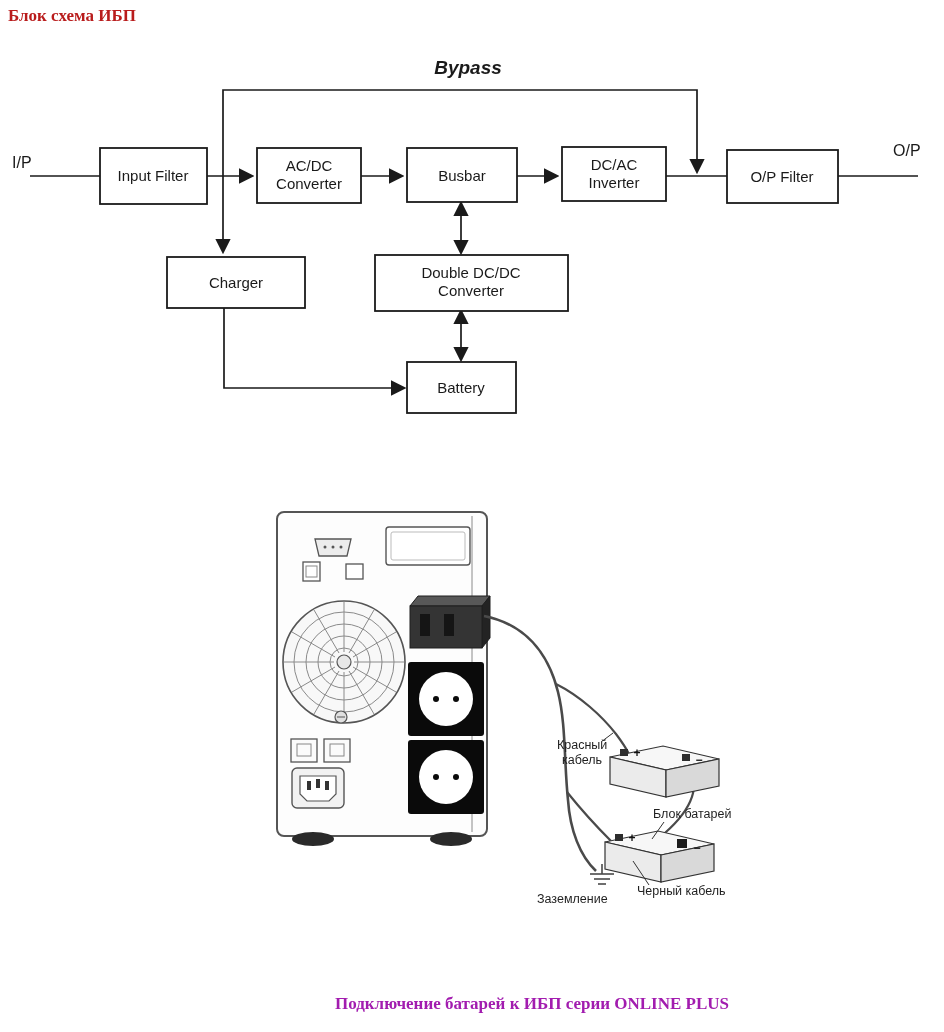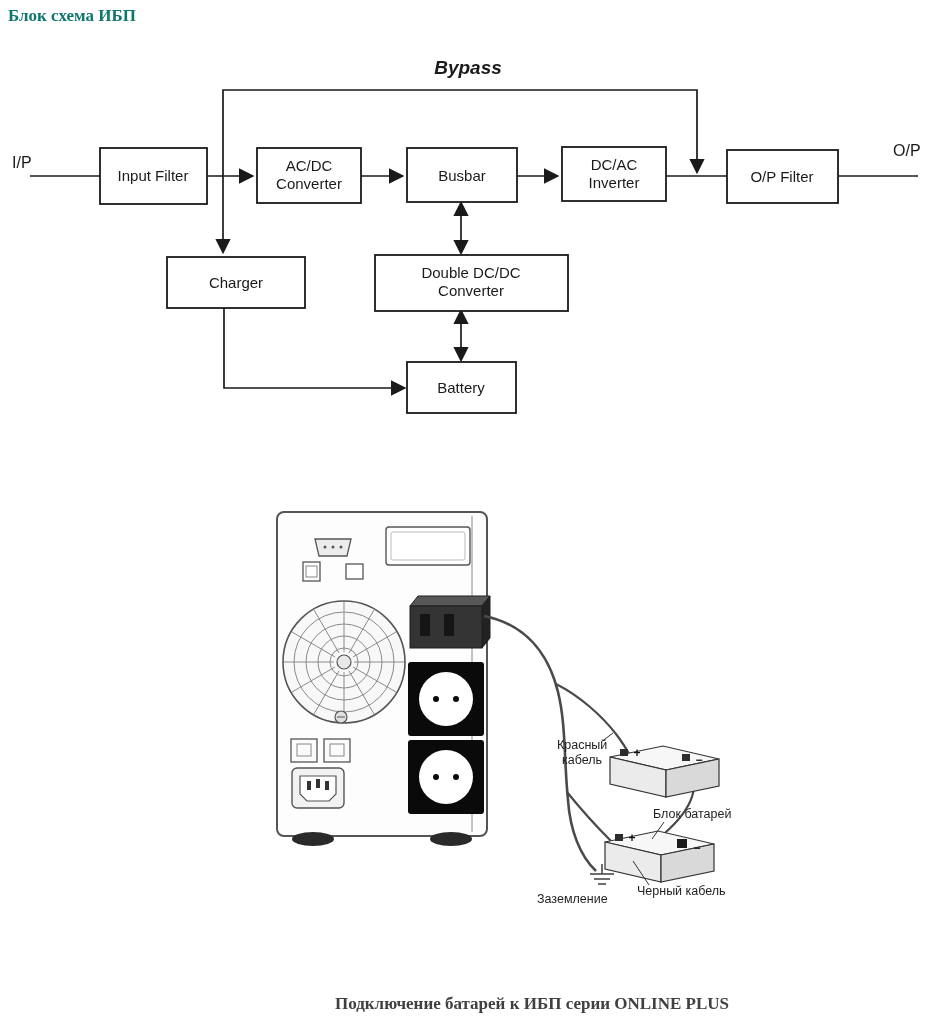--- a/index.html
+++ b/index.html
@@ -5,27 +5,27 @@
   html, body { margin: 0; padding: 0; }
   body {
     width: 944px; height: 1032px;
     background: #ffffff;
     font-family: "Liberation Sans", sans-serif;
   }
   .page { position: relative; width: 944px; height: 1032px; background: #fff; overflow: hidden; }
   .page-title {
     position: absolute; left: 8px; top: 6px;
     font-family: "Liberation Serif", serif;
-    font-size: 17px; font-weight: bold; color: #0f766e;
+    font-size: 17px; font-weight: bold; color: #b91c1c;
   }
   .caption {
     position: absolute; left: 0; top: 994px; width: 944px;
     text-align: center; padding-left: 120px; box-sizing: border-box;
     font-family: "Liberation Serif", serif;
-    font-size: 17px; font-weight: bold; color: #404040;
+    font-size: 17px; font-weight: bold; color: #a21caf;
   }
   svg.scene { position: absolute; left: 0; top: 0; }
   .box { fill: #ffffff; stroke: #1a1a1a; stroke-width: 1.8; }
   .lbl { font-family: "Liberation Sans", sans-serif; font-size: 15px; fill: #1a1a1a; text-anchor: middle; }
   .io  { font-family: "Liberation Sans", sans-serif; font-size: 16px; fill: #1a1a1a; }
   .bypass-lbl { font-family: "Liberation Sans", sans-serif; font-size: 19px; font-style: italic; font-weight: 600; fill: #1a1a1a; text-anchor: middle; }
   .wire { stroke: #1a1a1a; stroke-width: 1.7; fill: none; }
   .draw   { stroke: #4a4a4a; fill: none; }
   .thin   { stroke: #8a8a8a; stroke-width: 1; fill: none; }
   .ann { font-family: "Liberation Sans", sans-serif; font-size: 12.5px; fill: #1f1f1f; }

